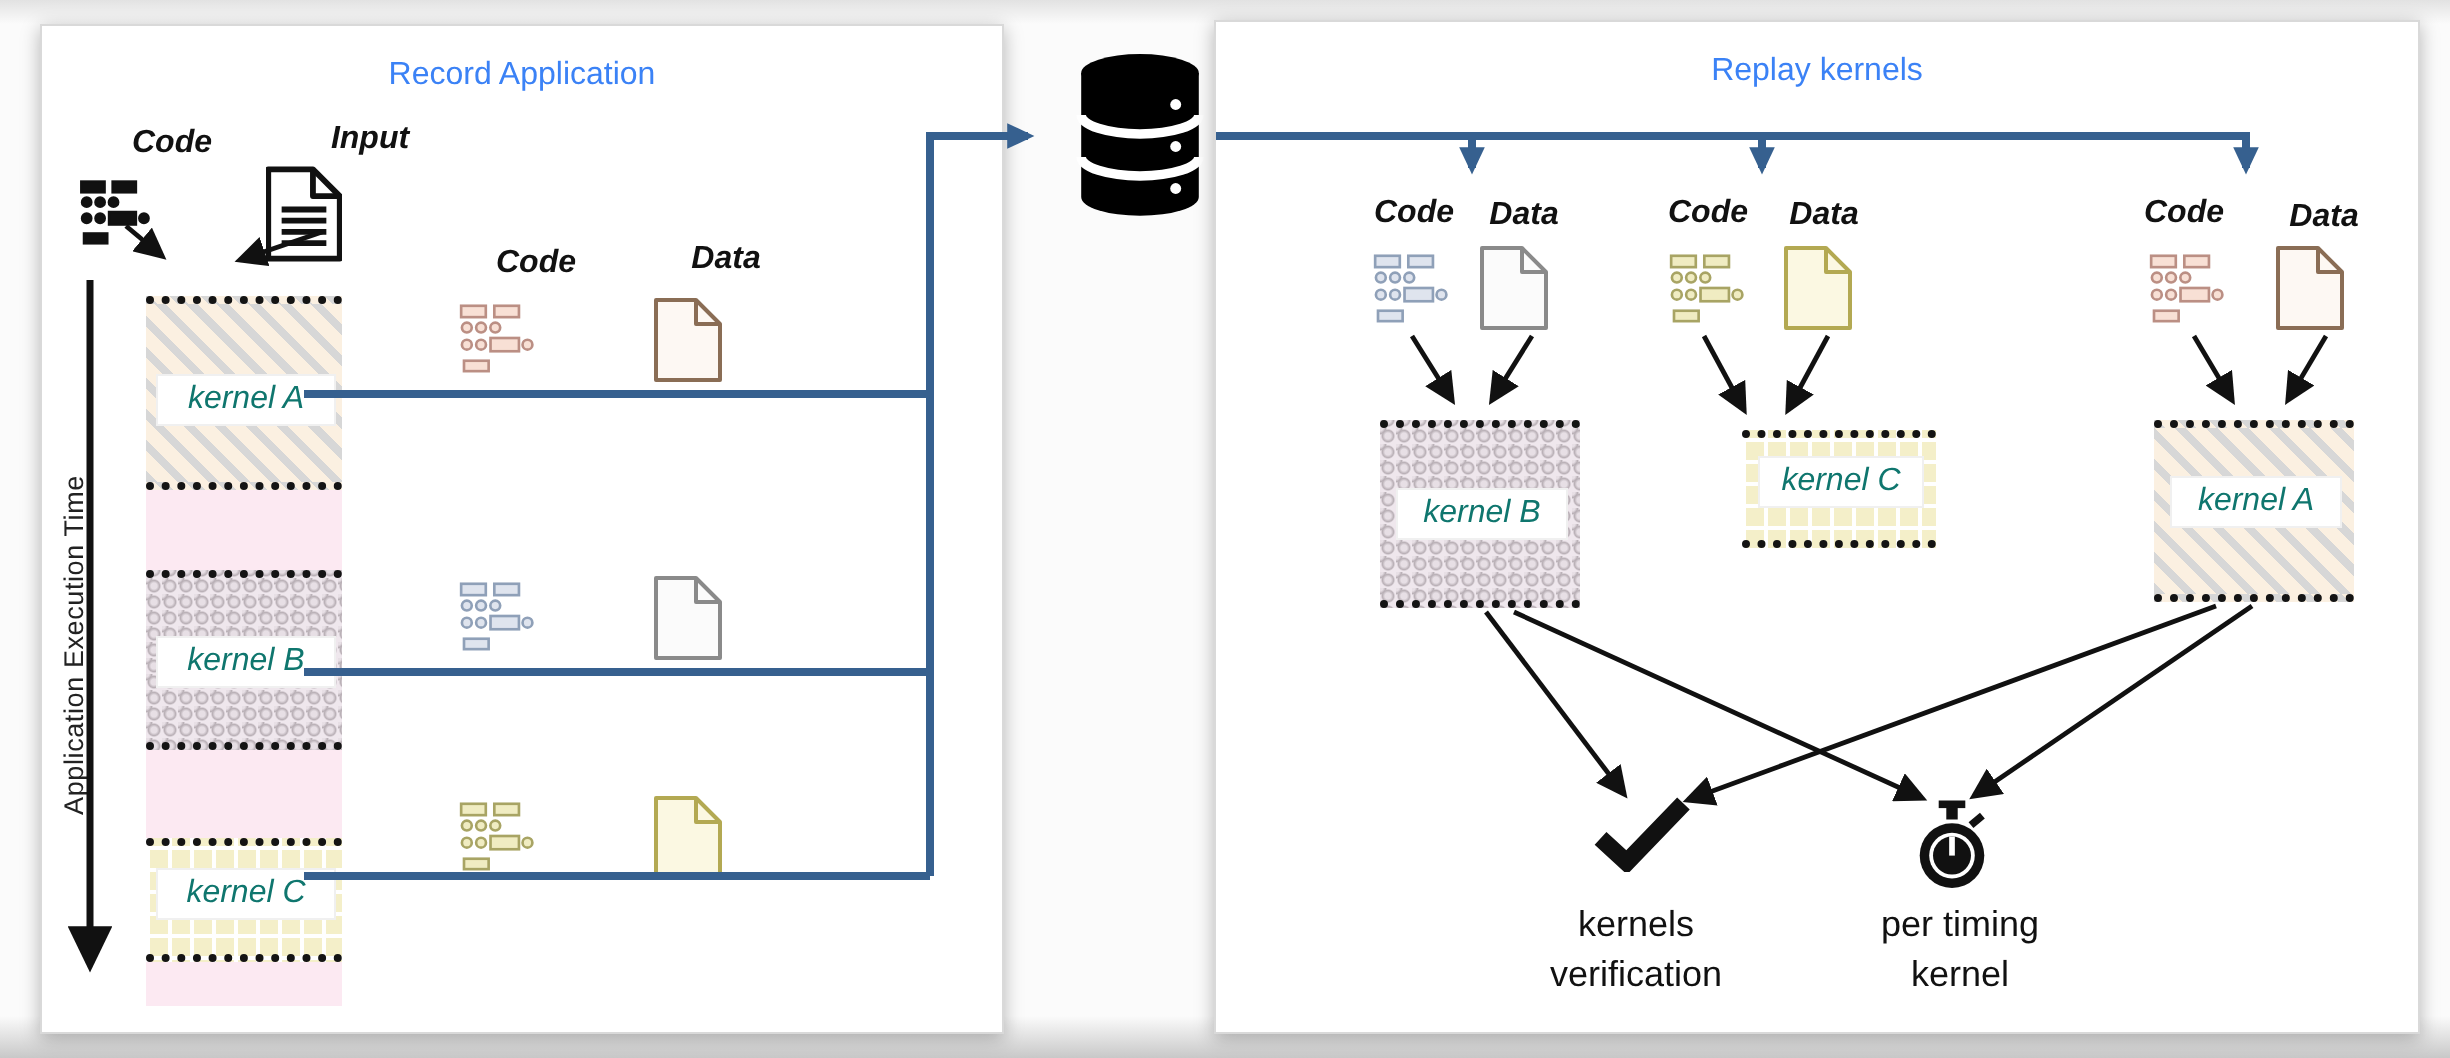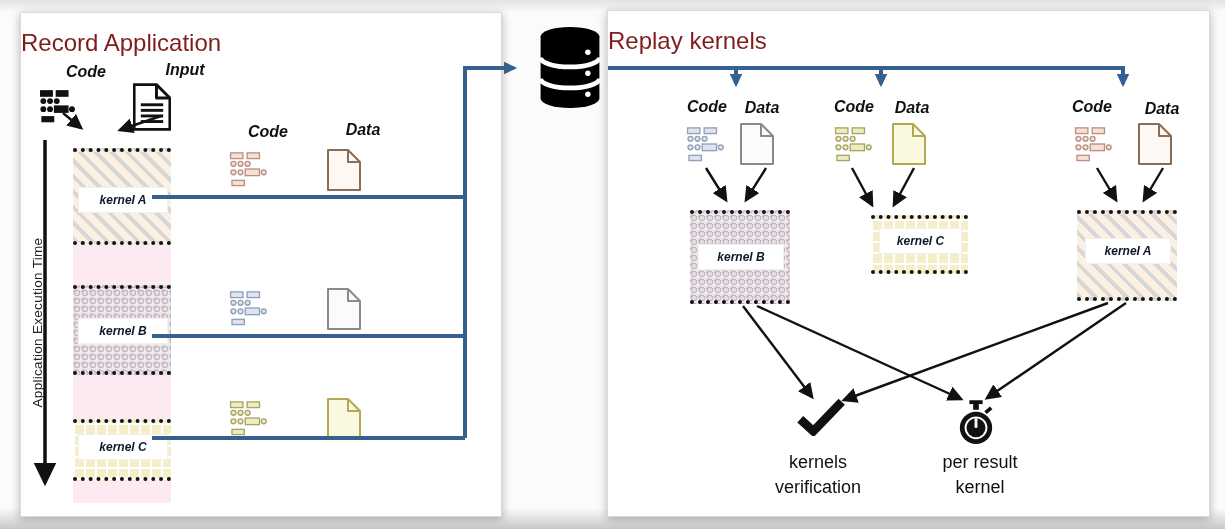--- a/index.html
+++ b/index.html
@@ -3,40 +3,40 @@
 <meta charset="utf-8">
 <style>
   html,body{margin:0;padding:0;}
   body{font-family:"Liberation Sans", sans-serif; background:#ededed;}
   #canvas{position:relative;width:1225px;height:529px;overflow:hidden;
     background:linear-gradient(180deg,#e2e2e2 0px,#fbfbfb 12px,#fbfbfb 508px,#c8c8c8 529px);}
   .panel{position:absolute;background:#fff;border:1px solid #d9d9d9;
     box-shadow:0 2px 9px rgba(0,0,0,.28);}
   #left-panel{left:20px;top:12px;width:480px;height:503px;}
   #right-panel{left:607px;top:10px;width:601px;height:505px;}
-  .panel-title{position:absolute;left:0;right:0;top:16px;text-align:left;
-    font-size:24px;color:#7f1d1d;}
+  .panel-title{position:absolute;left:0;right:0;top:16px;text-align:center;
+    font-size:16px;color:#3b82f6;}
   .lbl{position:absolute;font-style:italic;font-weight:600;font-size:16px;color:#111;
     width:64px;text-align:center;}
   .note{position:absolute;font-size:18px;color:#111;text-align:center;line-height:25px;}
   
   #timeline-track{position:absolute;left:52px;top:140px;width:98px;height:350px;background:#fce9f2;}
   .kblock{position:absolute;border-top:4px dotted #141414;border-bottom:4px dotted #141414;box-sizing:border-box;}
   .pat-a{background-color:#fbf0e1;
     background-image:repeating-linear-gradient(45deg,#d7d7d7 0 4px,rgba(0,0,0,0) 4px 11px);}
   .pat-b{background-color:#efe7ed;
     background-image:radial-gradient(circle at 4px 4px,#e7dfe5 1.5px,#b9b0b6 2.8px,rgba(0,0,0,0) 3.6px),
                      radial-gradient(circle at 0px 0px,#e7dfe5 1.5px,#b9b0b6 2.8px,rgba(0,0,0,0) 3.6px);
     background-size:8px 8px;}
   .pat-c{background-color:#f4efc9;
     background-image:linear-gradient(#ffffff 2px,rgba(0,0,0,0) 2px),
                      linear-gradient(90deg,#ffffff 2px,rgba(0,0,0,0) 2px);
     background-size:11px 11px;}
   .kname{position:absolute;background:#fff;border:1px solid #f0f0f0;
-    font-style:italic;font-weight:700;font-size:12px;color:#0f172a;
+    font-style:italic;font-weight:400;font-size:16px;color:#0f766e;
     text-align:center;line-height:24px;height:24px;}
   #axis-label{position:absolute;left:-99px;top:302px;width:230px;text-align:center;
     transform:rotate(-90deg);font-size:13.5px;color:#222;letter-spacing:.3px;}
   .colhead{position:absolute;font-style:italic;font-weight:600;font-size:16px;color:#111;width:64px;text-align:center;}
   svg.ic{position:absolute;}
   .code-ic{--s:#8fa0b5;--f:#e7ebf2;}
   .code-ic.ca{--s:#bb8f84;--f:#f8e0d5;}
   .code-ic.cb{--s:#8fa0b8;--f:#dfe4ee;}
   .code-ic.cc{--s:#a8a464;--f:#f0ecc2;}
   .code-ic.ck{--s:#111;--f:#111;}
@@ -187,21 +187,21 @@
   <svg class="ic" style="left:957px;top:400px;" width="38" height="48" viewBox="0 0 40 50">
     <rect x="13" y="0" width="14" height="4" fill="#111"></rect>
     <rect x="17" y="3" width="6" height="7" fill="#111"></rect>
     <line x1="30" y1="13" x2="36" y2="8" stroke="#111" stroke-width="4"></line>
     <circle cx="20" cy="29" r="17" fill="#111"></circle>
     <circle cx="20" cy="29" r="12" fill="#fff"></circle>
     <circle cx="20" cy="29" r="10" fill="#111"></circle>
     <line x1="20" y1="29" x2="20" y2="19" stroke="#fff" stroke-width="3"></line>
   </svg>
   <div class="note" style="left:918px;top:450px;width:124px;">
-    <span>per result</span><br>
+    <span>per timing</span><br>
     <span>kernel</span>
   </div>
 
   <svg id="overlay" viewBox="0 0 1225 529">
     <defs>
       <marker id="mblue" markerWidth="3.6" markerHeight="3.2" refX="2.6" refY="1.6" orient="auto">
         <path d="M0 0 L3.4 1.6 L0 3.2 Z" fill="#36608F"></path>
       </marker>
       <marker id="mblack" markerWidth="7" markerHeight="6.4" refX="5.4" refY="3.2" orient="auto">
         <path d="M0 0 L6.6 3.2 L0 6.4 Z" fill="#111"></path>

